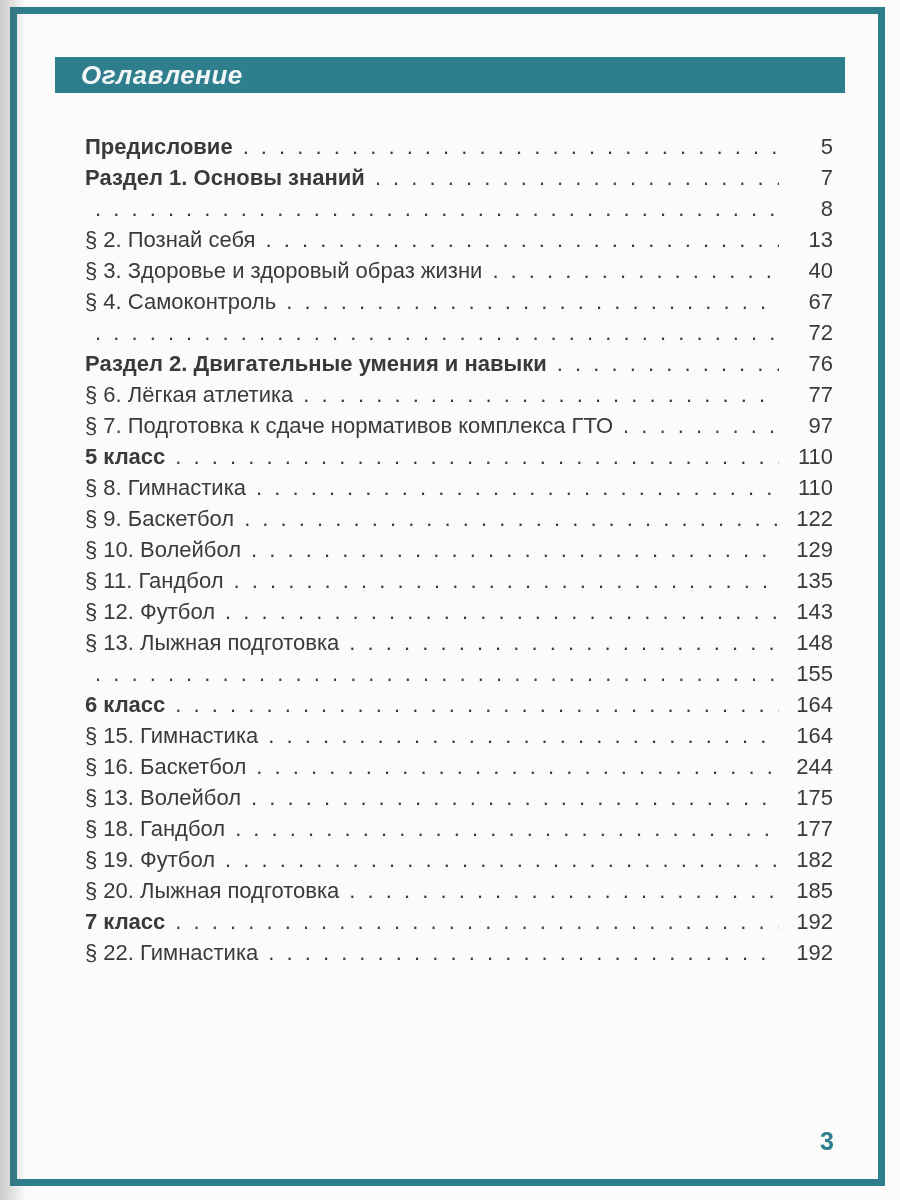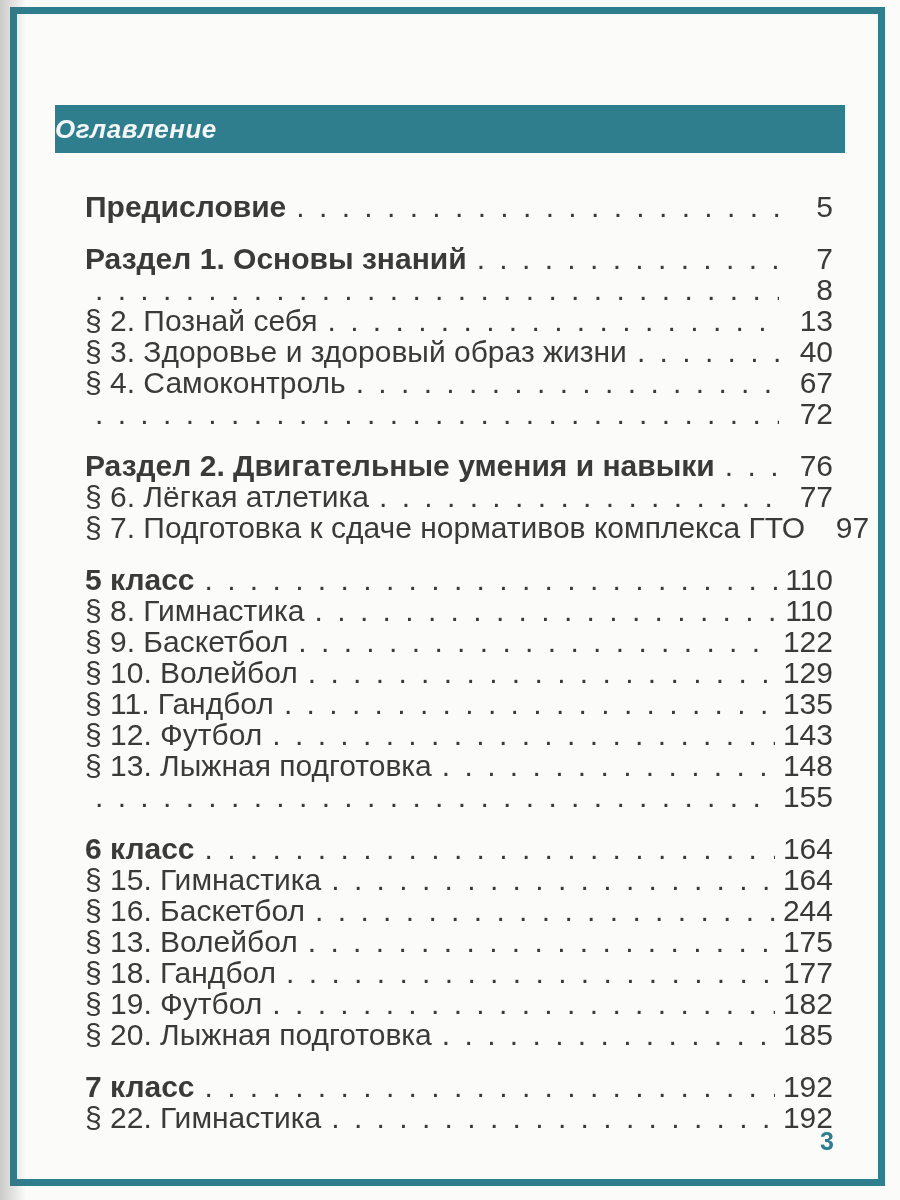--- a/index.html
+++ b/index.html
@@ -30,43 +30,43 @@
     border:7px solid var(--teal);
     z-index:1;
   }
   .content{
     position:absolute;
     left:55px;right:55px;top:57px;
     z-index:2;
   }
   .toc-header{
     background:var(--teal);
-    height:48px;
+    height:36px;
     display:flex;align-items:center;
-    margin-top:48px;
+    padding-left:26px;
   }
   .toc-header .hdr-text{
     color:#f2f6f6;
     font-style:italic;
     font-weight:bold;
     font-size:26px;
     letter-spacing:0.5px;
   }
   .toc{
     margin-top:38px;
     padding-left:30px;
     padding-right:12px;
   }
   .row{
     display:flex;
     align-items:flex-start;
     line-height:31px;
-    font-size:30px;
-  }
-  .row.gap{margin-top:21px;}
+    font-size:22px;
+  }
+  .row.gap{}
   .row.bold .title{font-weight:bold;}
   .title{white-space:nowrap;}
   .leader{
     flex:1;
     overflow:hidden;
     white-space:nowrap;
     margin:0 8px 0 10px;
     color:var(--ink);
   }
   .leader::after{

